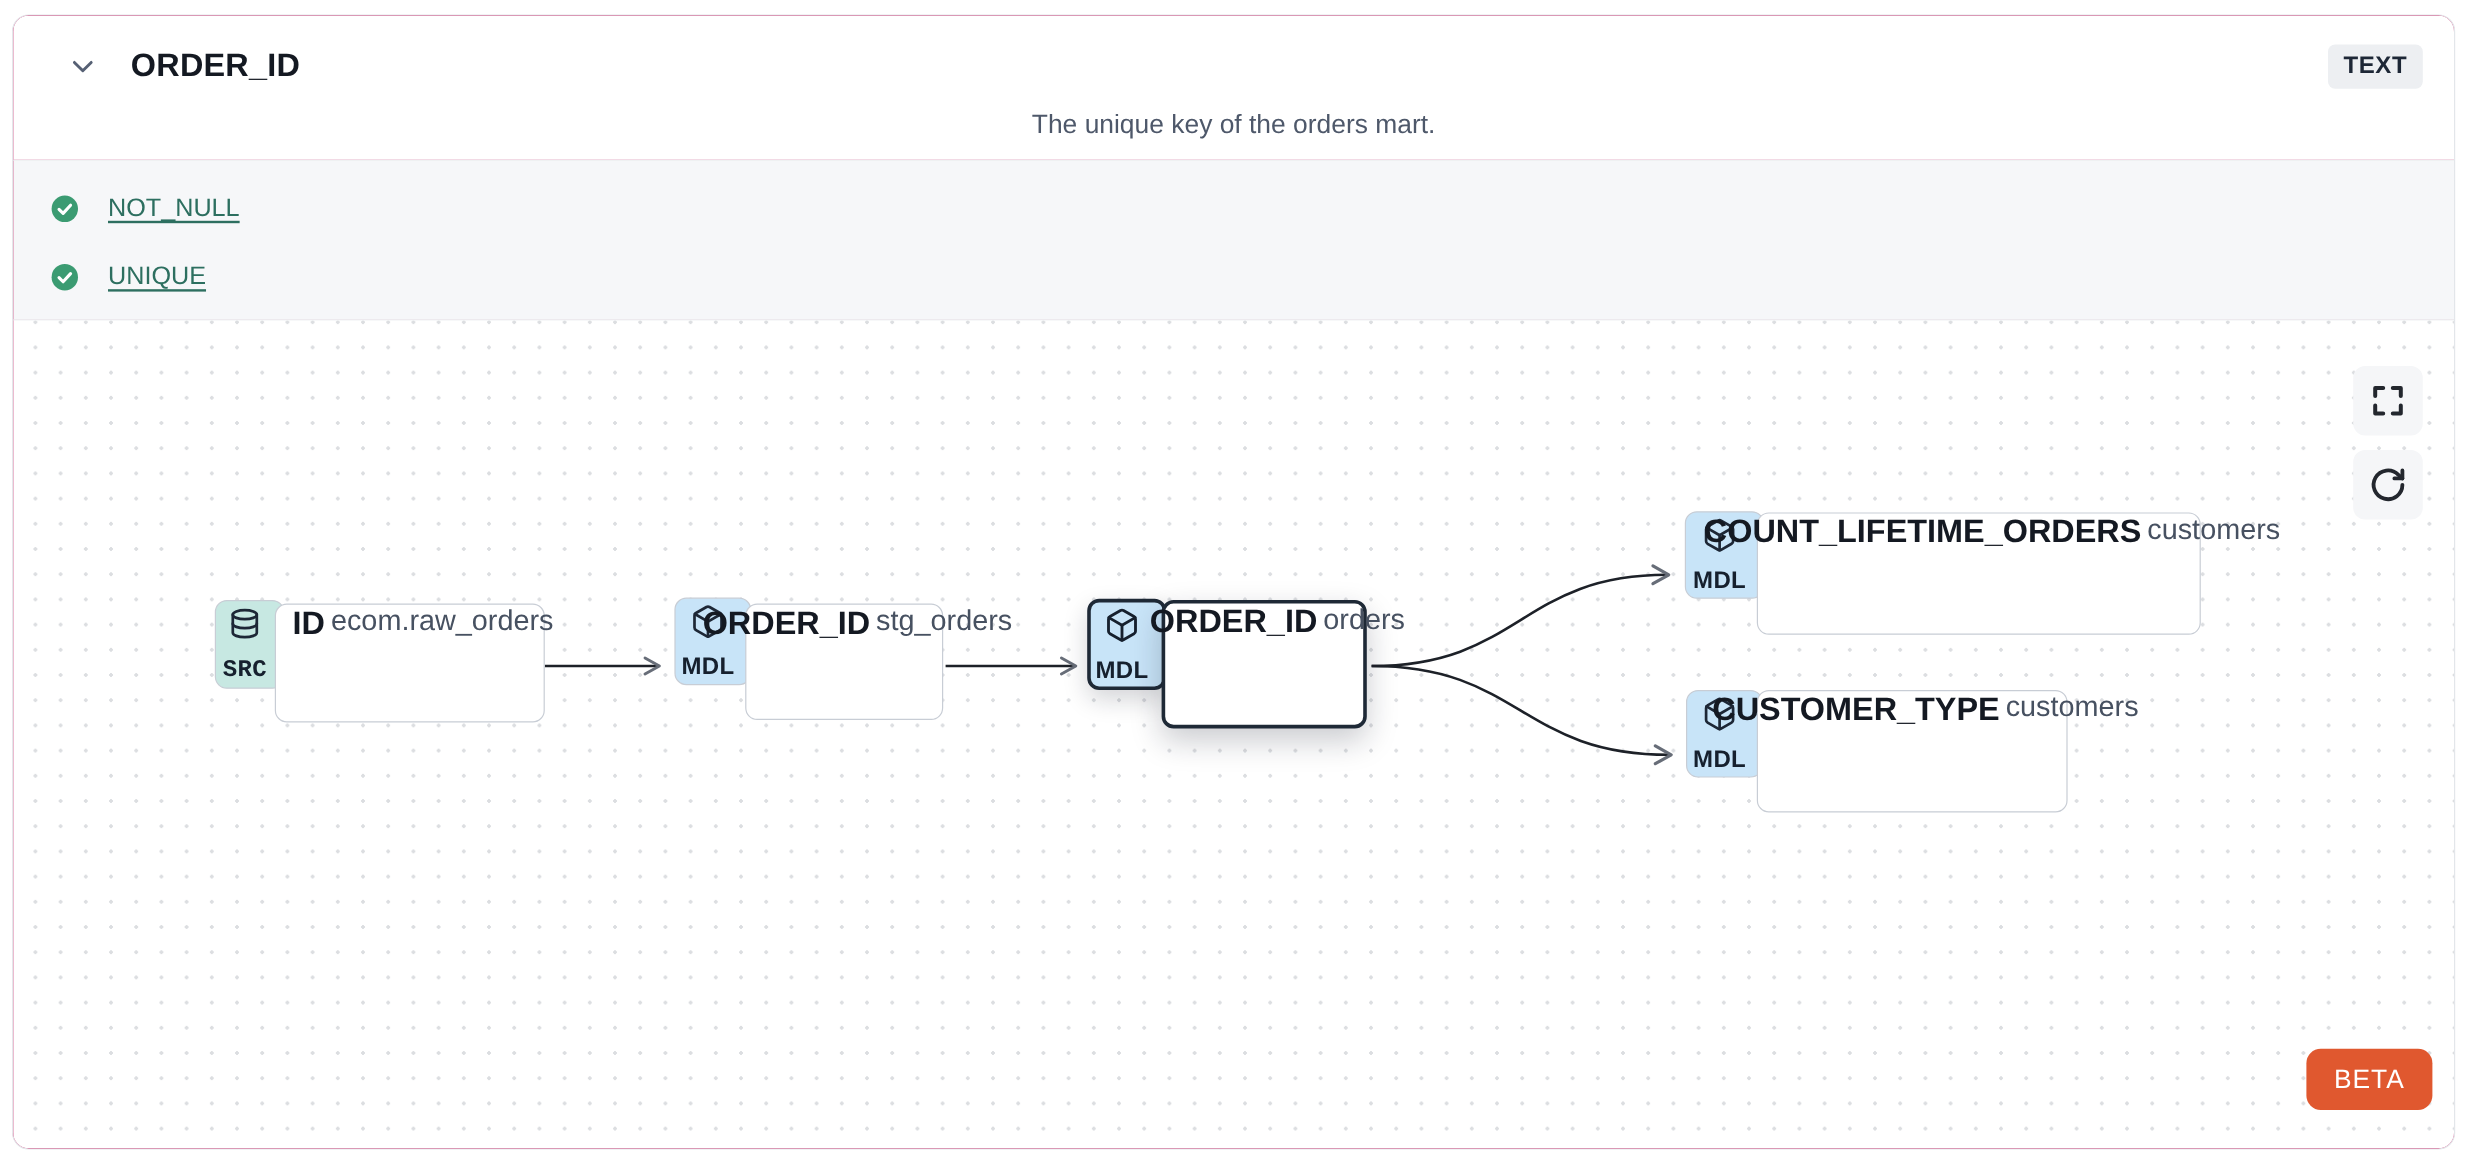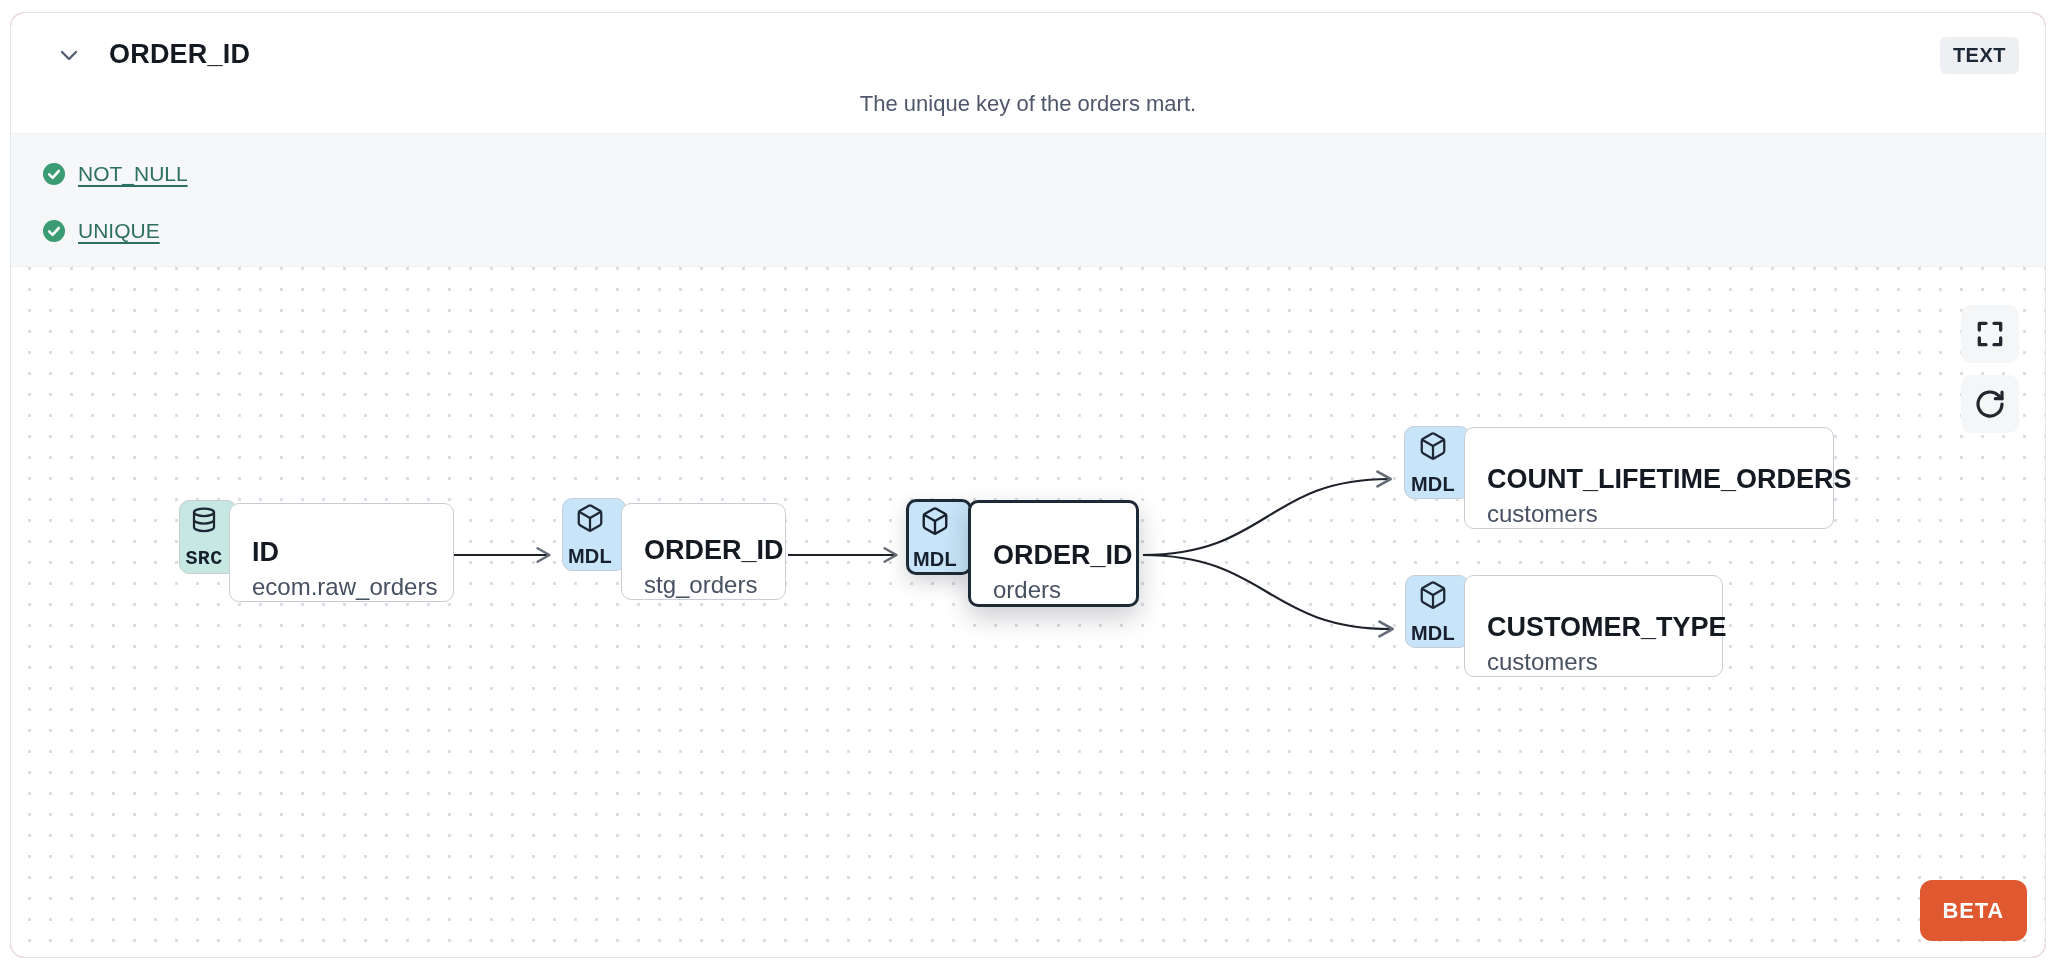--- a/index.html
+++ b/index.html
@@ -16,54 +16,54 @@
   .collapse-btn{margin-left:15px;width:26px;height:26px;border:none;background:transparent;
     padding:0;cursor:pointer;display:flex;align-items:center;justify-content:center;flex:none;}
   .page-title{font-size:27px;font-weight:700;color:#141922;letter-spacing:.2px;}
   .type-badge{position:absolute;top:24px;right:26px;background:var(--type-badge-bg,#edeff2);
     color:#1d2736;font-size:20px;font-weight:600;padding:7px 13px;border-radius:6px;letter-spacing:.5px;}
   .description{margin-top:21px;font-size:22px;color:#4e586a;text-align:center;}
 
   
   .tests{flex:none;height:133px;background:var(--tests-bg,#f6f7f9);
     border-top:1px solid #edeff1;padding:27px 30px 0 31px;display:flex;flex-direction:column;gap:32px;}
-  .test-row{display:flex;align-items:center;gap:12px;height:25px;}
+  .test-row{display:flex;align-items:center;gap:24px;height:25px;}
   .test-check{width:24px;height:24px;flex:none;display:flex;}
   .test-link{font-size:21px;font-weight:500;color:var(--test-link,#2d6f60);
     text-decoration:underline;text-underline-offset:4px;cursor:pointer;}
 
   
   .canvas{position:relative;flex:1;background:#fff;border-top:1px solid #eceef0;
     background-image:radial-gradient(circle,#dcdee1 1.5px,transparent 1.6px);
     background-size:21px 21px;background-position:8px 12px;overflow:hidden;}
   .edges{position:absolute;left:0;top:0;width:2036px;height:693px;pointer-events:none;}
 
   .node{position:absolute;}
   .node-badge{position:absolute;border-radius:10px;border:1.5px solid var(--node-border,#c8cdd5);
     display:flex;flex-direction:column;align-items:center;justify-content:center;gap:12px;
     color:#16202e;z-index:1;padding-right:8px;}
   .node-badge .badge-label{font-size:20px;font-weight:700;letter-spacing:.3px;line-height:1;margin-top:1px;}
   .badge-src{background:var(--src-badge-bg,#c7e8e2);}
   .badge-mdl{background:var(--mdl-badge-bg,#c8e4f8);}
   .node-card{position:absolute;background:#fff;border:1.5px solid var(--node-border,#c8cdd5);
-    border-radius:10px;z-index:2;display:flex;flex-direction:column;justify-content:flex-end;
+    border-radius:10px;z-index:2;display:flex;flex-direction:row;justify-content:center;
     padding-left:22px;gap:5px;cursor:pointer;}
   .node-title{font-size:27px;font-weight:600;color:#141922;line-height:1.15;white-space:nowrap;}
   .node-subtitle{font-size:24px;color:#475161;line-height:1.15;white-space:nowrap;}
   .node.selected .node-badge,.node.selected .node-card{
     border:3.5px solid var(--selected-border,#1e2936);}
   .node.selected .node-card{box-shadow:0 10px 26px rgba(16,24,40,.22);}
   .node.selected .node-badge{box-shadow:0 8px 20px rgba(16,24,40,.18);}
 
   .canvas-btn{position:absolute;right:26px;width:58px;height:58px;border:none;cursor:pointer;
     background:var(--canvas-btn-bg,#f5f6f8);border-radius:10px;display:flex;
     align-items:center;justify-content:center;padding:0;}
-  .beta-badge{position:absolute;right:18px;bottom:16px;background:var(--beta-bg,#e0582f);
-    color:#fff;font-size:22px;font-weight:700;letter-spacing:.8px;padding:0 23px;
-    height:61px;display:flex;align-items:center;border-radius:12px;}
+  .beta-badge{position:absolute;right:18px;bottom:32px;background:var(--beta-bg,#e0582f);
+    color:#fff;font-size:22px;font-weight:400;letter-spacing:.8px;padding:0 23px;
+    height:51px;display:flex;align-items:center;border-radius:12px;}
   svg{display:block;}
 </style>
 </head>
 <body>
 
 <div class="panel">
 
   <div class="header">
     <div class="header-row">
       <button class="collapse-btn">

